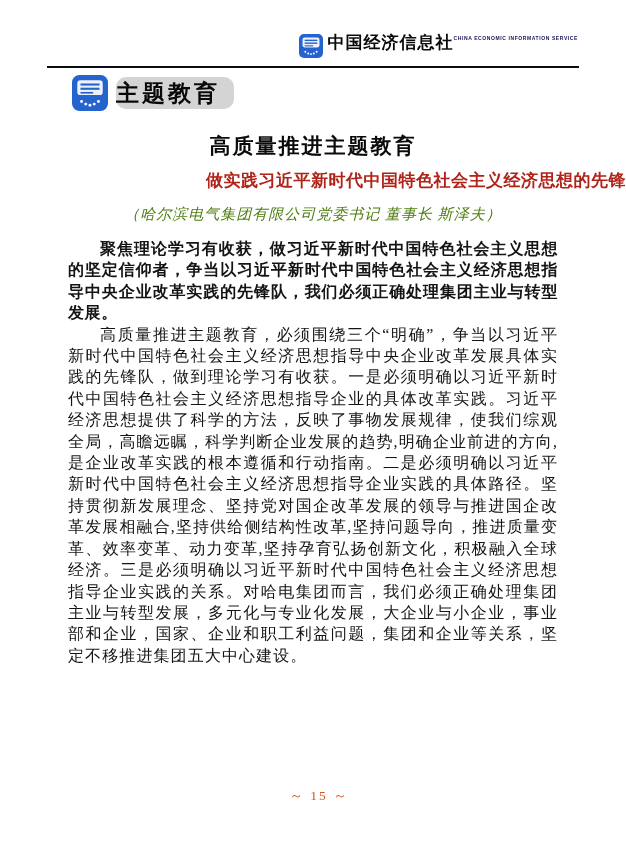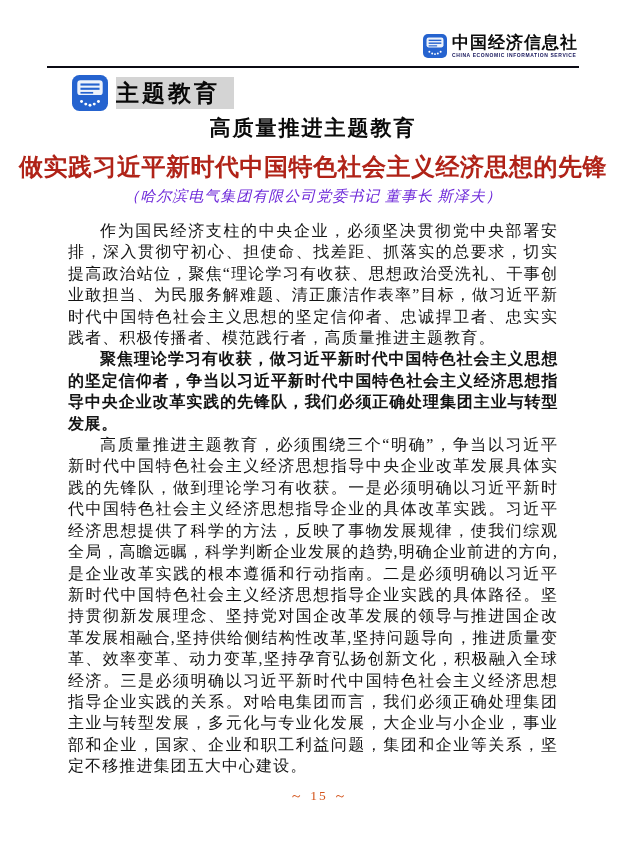--- a/index.html
+++ b/index.html
@@ -21,21 +21,21 @@
     display: flex;
     justify-content: flex-end;
     border-bottom: none;
   }
   .logo {
     display: flex;
     align-items: flex-start;
     gap: 5px;
   }
   .logo-icon { display: block; }
-  .logo-text-wrap { display: flex; flex-direction: column; line-height: 1; }
+  .logo-text-wrap { display: flex; flex-direction: row; line-height: 1; }
   .logo-cn {
     font-family: "Liberation Sans", "DejaVu Sans", sans-serif;
     font-weight: bold;
     font-size: 17px;
     letter-spacing: 1px;
     color: #0a0a0a;
     white-space: nowrap;
   }
   .logo-en {
     margin-top: 2px;
@@ -59,55 +59,56 @@
     display: flex;
     align-items: center;
     height: 38px;
   }
   .badge-bg {
     display: flex;
     align-items: center;
     background: var(--badge-bg, #d4d4d4);
     height: 32px;
     padding-right: 14px;
+    border-radius: 10px;
   }
   .badge-icon { display: block; margin: -3px 8px -3px 0; }
   .badge-label {
     font-family: "Liberation Sans", "DejaVu Sans", sans-serif;
     font-weight: bold;
     font-size: 23px;
     letter-spacing: 3px;
     color: #090909;
   }
 
   
   .title {
-    margin-top: 2px;
+    margin-top: 20px;
     text-align: center;
     font-family: "Liberation Sans", "DejaVu Sans", sans-serif;
     font-weight: bold;
     font-size: 21px;
     letter-spacing: 2px;
     color: #0a0a0a;
   }
   .subtitle {
     margin-top: 9px;
-    text-align: center;
+    text-align: right;
     font-family: Liberation Serif, serif;
     font-weight: bold;
-    font-size: 24px;
+    font-size: 17px;
     letter-spacing: 0.5px;
     color: var(--subtitle-red, #b02318);
   }
   .byline {
-    margin-top: 4px;
+    margin-top: 13px;
     text-align: center;
     font-size: 15px;
     letter-spacing: 1px;
-    color: #6d28d9;
+    color: #4d7c0f;
     font-style: italic;
   }
 
   
   .body {
     margin: 14px 68px 0 68px;
     text-align: justify;
     color: #141414;
   }
   .body p.para {
@@ -179,21 +180,20 @@
     <div class="badge-bg">
       <span class="badge-label">主题教育</span>
     </div>
   </div>
 
   <h1 class="title">高质量推进主题教育</h1>
   <h2 class="subtitle">做实践习近平新时代中国特色社会主义经济思想的先锋</h2>
   <div class="byline">（哈尔滨电气集团有限公司党委书记 董事长 斯泽夫）</div>
 
   <main class="body">
-      <p class="para">作为国民经济支柱的中央企业，必须坚决贯彻党中央部署安排，深入贯彻守初心、担使命、找差距、抓落实的总要求，切实提高政治站位，聚焦“理论学习有收获、思想政治受洗礼、干事创业敢担当、为民服务解难题、清正廉洁作表率”目标，做习近平新时代中国特色社会主义思想的坚定信仰者、忠诚捍卫者、忠实实践者、积极传播者、模范践行者，高质量推进主题教育。</p>
       <p class="para bold">聚焦理论学习有收获，做习近平新时代中国特色社会主义思想的坚定信仰者，争当以习近平新时代中国特色社会主义经济思想指导中央企业改革实践的先锋队，我们必须正确处理集团主业与转型发展。</p>
       <p class="para">高质量推进主题教育，必须围绕三个“明确”，争当以习近平新时代中国特色社会主义经济思想指导中央企业改革发展具体实践的先锋队，做到理论学习有收获。一是必须明确以习近平新时代中国特色社会主义经济思想指导企业的具体改革实践。习近平经济思想提供了科学的方法，反映了事物发展规律，使我们综观全局，高瞻远瞩，科学判断企业发展的趋势,明确企业前进的方向,是企业改革实践的根本遵循和行动指南。二是必须明确以习近平新时代中国特色社会主义经济思想指导企业实践的具体路径。坚持贯彻新发展理念、坚持党对国企改革发展的领导与推进国企改革发展相融合,坚持供给侧结构性改革,坚持问题导向，推进质量变革、效率变革、动力变革,坚持孕育弘扬创新文化，积极融入全球经济。三是必须明确以习近平新时代中国特色社会主义经济思想指导企业实践的关系。对哈电集团而言，我们必须正确处理集团主业与转型发展，多元化与专业化发展，大企业与小企业，事业部和企业，国家、企业和职工利益问题，集团和企业等关系，坚定不移推进集团五大中心建设。</p>
     </main>
 
   <div class="footer">
     <span class="page-number">～ 15 ～</span>
   </div>
 
 </div>
 

